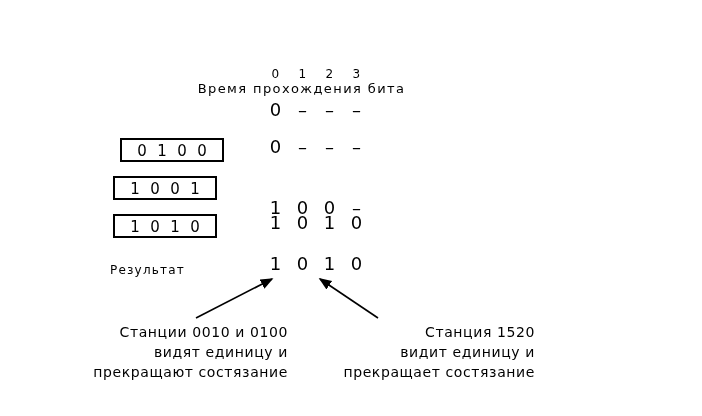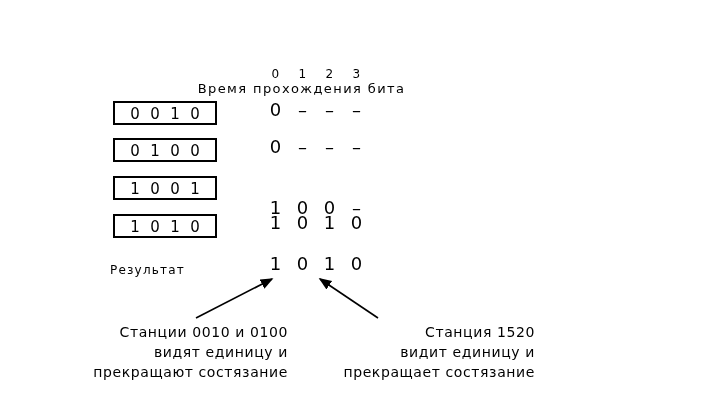--- a/index.html
+++ b/index.html
@@ -96,28 +96,25 @@
 <body>
 
 <div class="canvas">
 
   <div class="abs title">Время прохождения бита</div>
 
   <div class="abs time-header">
     <span>0</span><span>1</span><span>2</span><span>3</span>
   </div>
 
-  <div class="abs addr-box" style="top:101px;">
-    <span>0</span><span>0</span><span>1</span><span>0</span>
-  </div>
   <div class="abs row-bits" style="top:99px;">
     <span>0</span><span>–</span><span>–</span><span>–</span>
   </div>
 
-  <div class="abs addr-box" style="top:138px;">
+  <div class="abs addr-box" style="top:138px;margin-left:7px;">
     <span>0</span><span>1</span><span>0</span><span>0</span>
   </div>
   <div class="abs row-bits" style="top:136px;">
     <span>0</span><span>–</span><span>–</span><span>–</span>
   </div>
 
   <div class="abs addr-box" style="top:176px;">
     <span>1</span><span>0</span><span>0</span><span>1</span>
   </div>
   <div class="abs row-bits" style="top:174px;margin-top:23px;">

